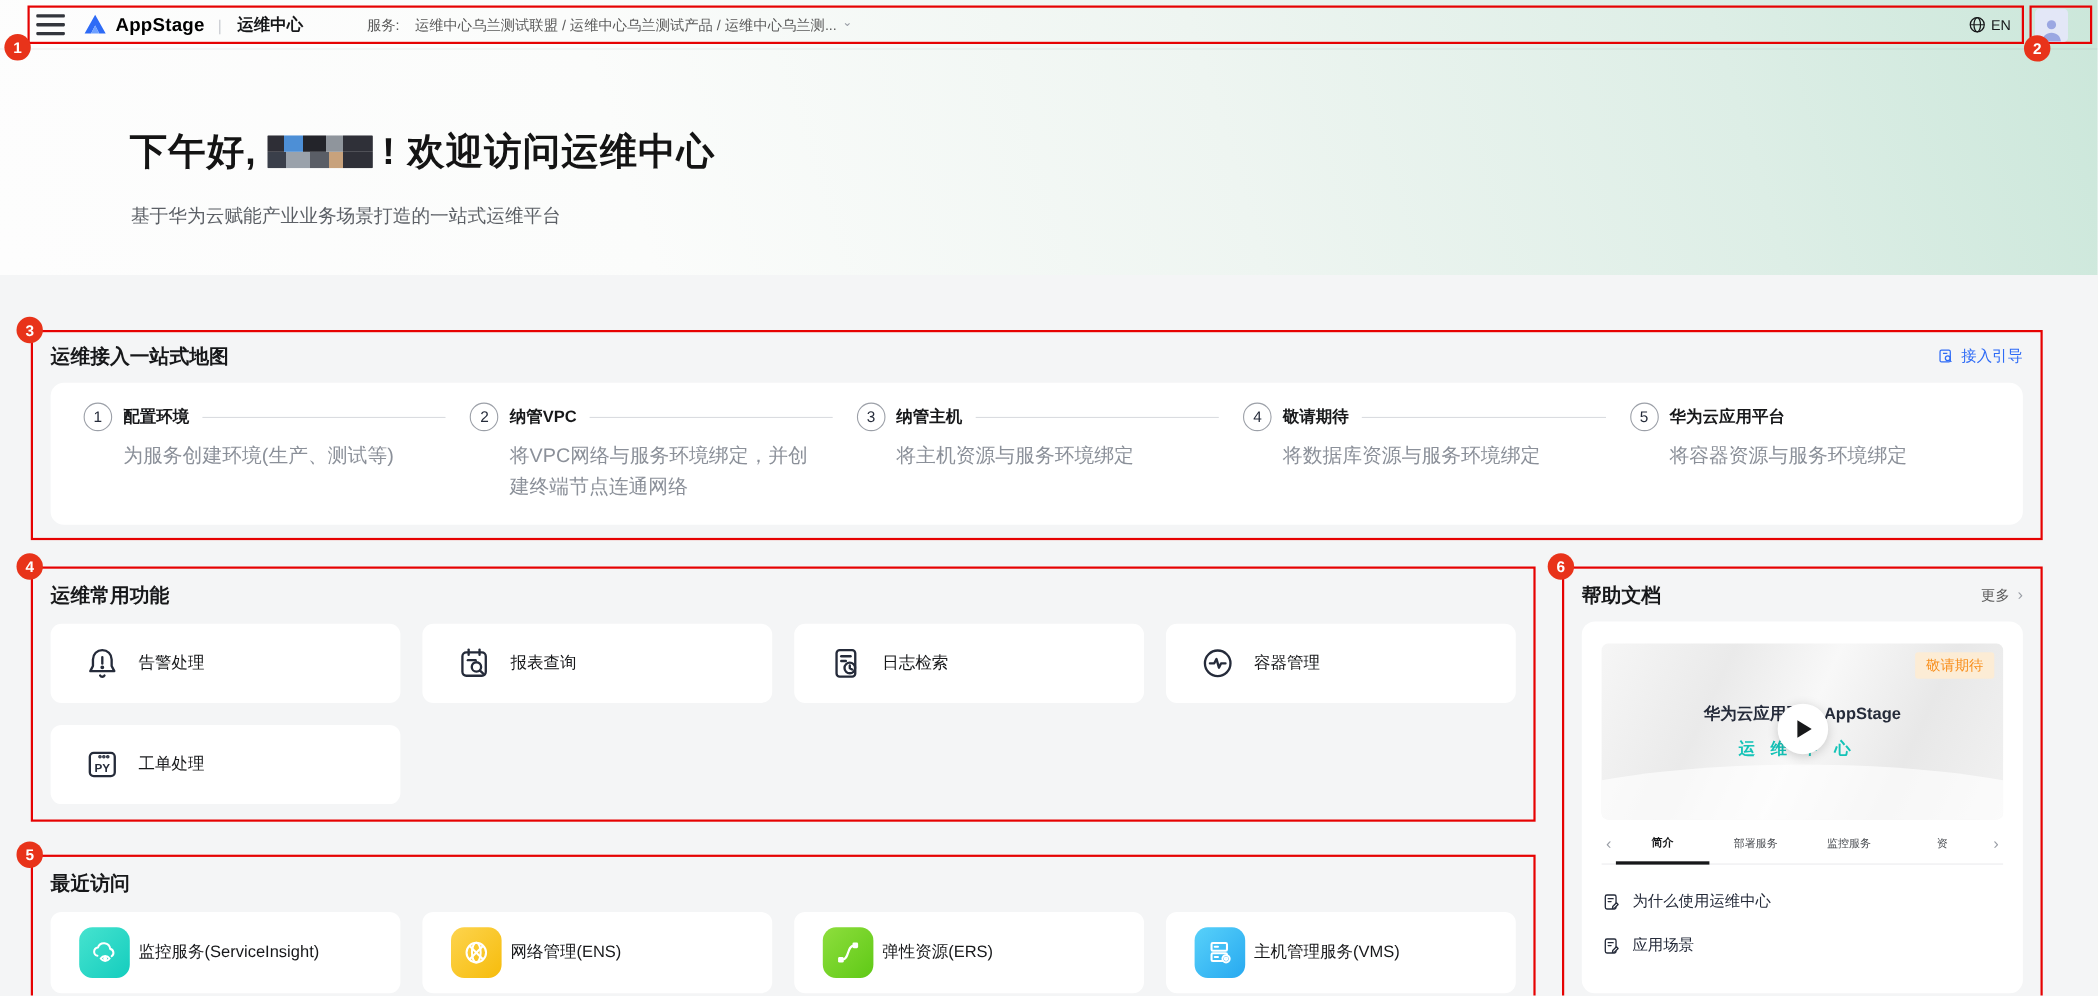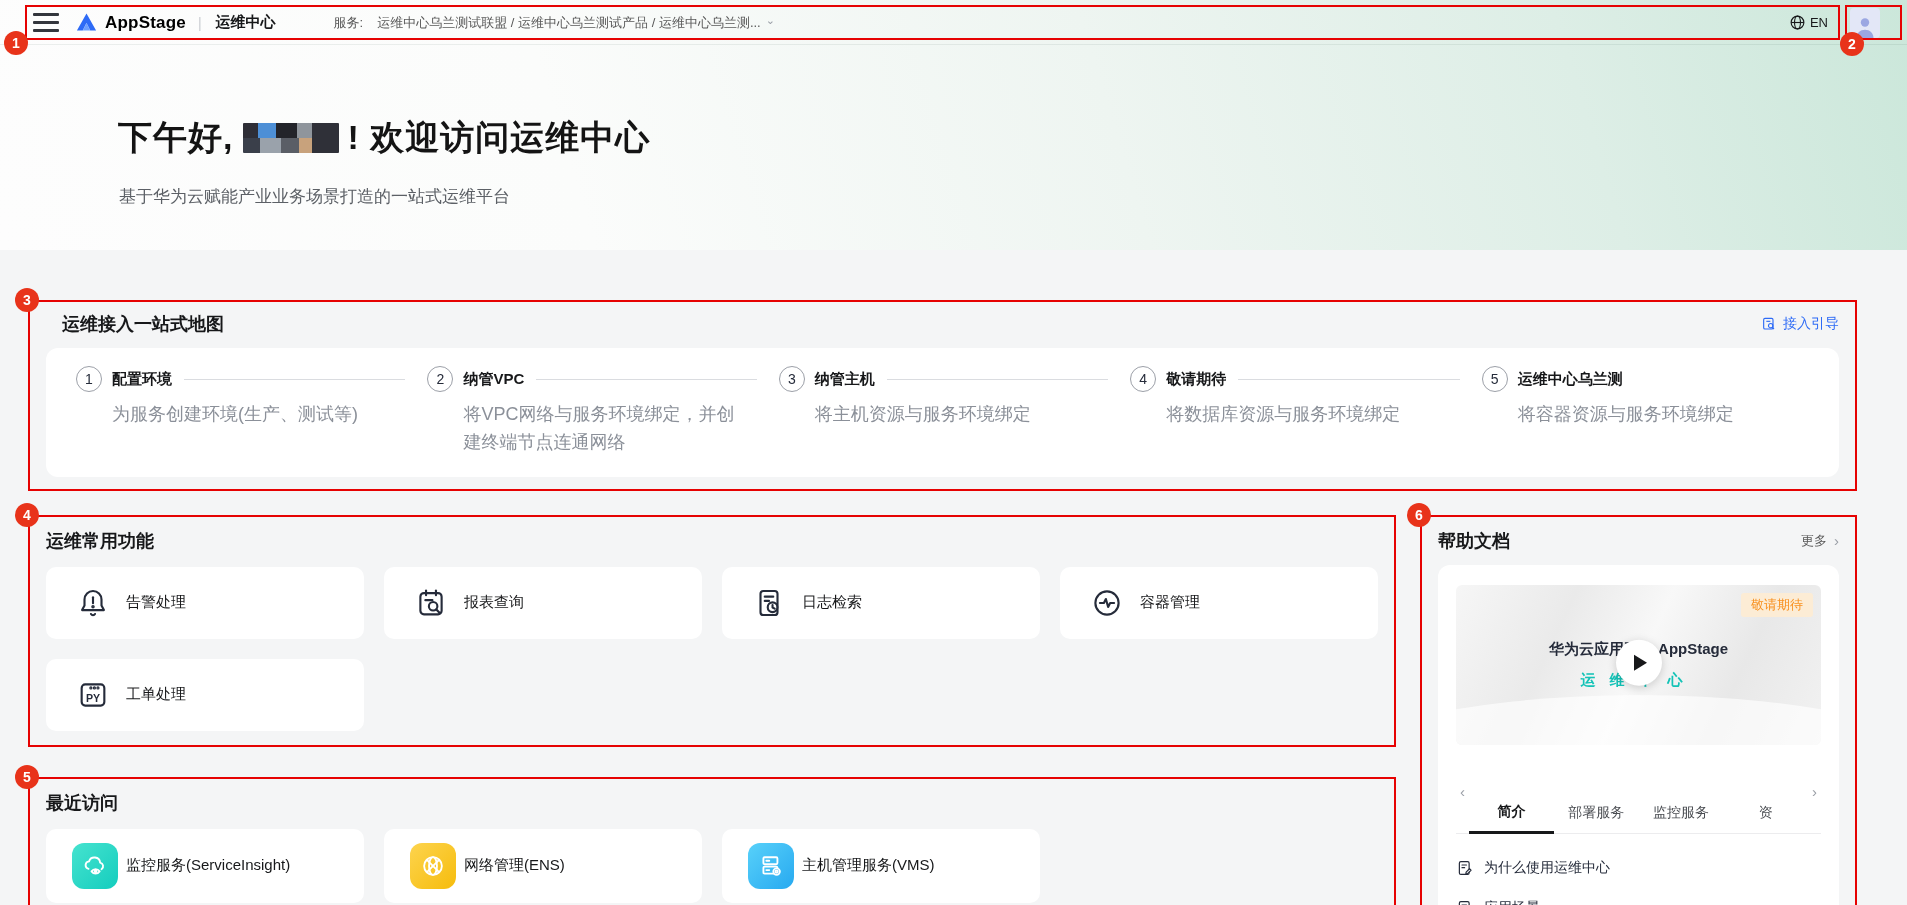--- a/index.html
+++ b/index.html
@@ -42,21 +42,21 @@
     background:
       linear-gradient(90deg,#2e2e36 0 16%,#4d8fd6 16% 34%,#23242a 34% 56%,#8f959c 56% 72%,#2f3038 72% 100%) top/100% 50% no-repeat,
       linear-gradient(90deg,#3a3f4a 0 18%,#9aa2ab 18% 40%,#5a5e66 40% 58%,#c8a27c 58% 72%,#2f3038 72% 100%) bottom/100% 50% no-repeat; }
   .hero-sub { margin:24px 0 0 1px; font-size:17px; color:#5c6066; }
 
   
   .content { padding:50px 50px 0 28px; }
   .sec-title { font-size:18px; font-weight:bold; color:#17181a; }
 
   #sec-map { padding:10px 16px 12px; }
-  .map-header { display:flex; justify-content:space-between; align-items:center;margin-left:16px; }
+  .map-header { display:flex; justify-content:space-between; align-items:center; }
   .guide-link { display:flex; align-items:center; gap:6px; color:#2e6bf6; font-size:14px; cursor:pointer; }
   .steps-card { background:#fff; border-radius:12px; margin-top:12px; padding:18px 6px 20px 30px; display:flex; }
   .step { flex:1; min-width:0; }
   .step-head { display:flex; align-items:center; }
   .step-num { width:26px; height:26px; flex:none; border:1px solid #9ca0a8; border-radius:50%;
     display:flex; align-items:center; justify-content:center; font-size:14px; color:#252b3a; }
   .step-title { font-size:15px; font-weight:bold; white-space:nowrap; margin:0 12px 0 10px; }
   .step-line { flex:1; height:1px; background:#dadce0; margin-right:22px; }
   .step-desc { margin:9px 30px 0 36px; font-size:18px; color:#8b9099; line-height:1.55; }
 
@@ -95,22 +95,22 @@
   .video-sub { font-size:15px; font-weight:bold; color:#14c3b7; margin-top:12px; z-index:1; letter-spacing:14px; }
   .coming-badge { position:absolute; top:8px; right:8px; z-index:2; background:#fcecd5; color:#f8901f;
     font-size:13px; padding:3px 10px; border-radius:3px; }
   .play { position:absolute; left:50%; top:50%; transform:translate(-50%,-55%); width:46px; height:46px;
     background:#fff; border-radius:50%; box-shadow:0 2px 10px rgba(0,0,0,.18);
     display:flex; align-items:center; justify-content:center; z-index:3; cursor:pointer; }
   .play-tri { width:0; height:0; border-left:13px solid #17181a;
     border-top:8px solid transparent; border-bottom:8px solid transparent; margin-left:4px; }
   .tabs { display:flex; align-items:center; margin-top:14px; border-bottom:1px solid #ececee; }
   .tab-chevron { color:#9a9ea6; font-size:15px; padding:0 4px 8px; cursor:pointer; }
-  .tab { flex:1; text-align:center; font-size:14px; color:#4a4d52; padding-bottom:10px;
-    white-space:nowrap; overflow:hidden; cursor:pointer;margin-top:44px; }
+  .tab { flex:1; text-align:center; font-size:10px; color:#4a4d52; padding-bottom:10px;
+    white-space:nowrap; overflow:hidden; cursor:pointer; }
   .tab.active { font-weight:bold; color:#17181a; border-bottom:3px solid #17181a; margin-bottom:-1px; }
   .help-links { margin-top:14px; }
   .help-link { display:flex; align-items:center; gap:10px; font-size:14px; color:#252b3a;
     padding:11px 0; cursor:pointer; }
 </style>
 </head>
 <body>
 
 <div class="hero-wrap">
 
@@ -214,21 +214,21 @@
         <div class="step-head">
           <span class="step-num">4</span>
           <span class="step-title">敬请期待</span>
           <span class="step-line"></span>
         </div>
         <div class="step-desc">将数据库资源与服务环境绑定</div>
       </div>
       <div class="step">
         <div class="step-head">
           <span class="step-num">5</span>
-          <span class="step-title">运维中心乌兰测</span>
+          <span class="step-title">华为云应用平台</span>
         </div>
         <div class="step-desc">将容器资源与服务环境绑定</div>
       </div>
     </div>
   </div>
 
   <div class="row2">
     <div class="col-left">
 
       <div class="ann" id="sec-func">
@@ -306,20 +306,30 @@
               <svg width="28" height="28" viewBox="0 0 24 24" fill="none" stroke="#fff" stroke-width="1.6" stroke-linecap="round">
                 <circle cx="12" cy="12" r="7.6"></circle>
                 <ellipse cx="12" cy="12" rx="3.4" ry="7.6"></ellipse>
                 <line x1="6.8" y1="6.8" x2="17.2" y2="17.2"></line>
                   <line x1="17.2" y1="6.8" x2="6.8" y2="17.2"></line>
               </svg>
             </span>
             <span class="recent-label">网络管理(ENS)</span>
           </div>
           <div class="recent-card">
+            <span class="svc-icon svc-green">
+              <svg width="28" height="28" viewBox="0 0 24 24" fill="none" stroke="#fff" stroke-width="1.7" stroke-linecap="round">
+                <path d="M7.5 17.5c5.5 0 3.5-11 9-11"></path>
+                <rect x="4.2" y="15.4" width="4.4" height="4.4" rx="1.1" fill="#fff" stroke="none"></rect>
+                <rect x="15.4" y="4.2" width="4.4" height="4.4" rx="1.1" fill="#fff" stroke="none"></rect>
+              </svg>
+            </span>
+            <span class="recent-label">弹性资源(ERS)</span>
+          </div>
+          <div class="recent-card">
             <span class="svc-icon svc-blue">
               <svg width="28" height="28" viewBox="0 0 24 24" fill="none" stroke="#fff" stroke-width="1.6" stroke-linecap="round">
                 <rect x="5.5" y="4.5" width="12" height="6" rx="1"></rect>
                 <rect x="5.5" y="12.5" width="12" height="6" rx="1"></rect>
                 <line x1="8" y1="7.5" x2="10.5" y2="7.5"></line>
                   <line x1="8" y1="15.5" x2="10.5" y2="15.5"></line>
                 <circle cx="16.8" cy="16.8" r="2.8" fill="#2aa9f0"></circle>
                   <circle cx="16.8" cy="16.8" r="1"></circle>
               </svg>
             </span>

